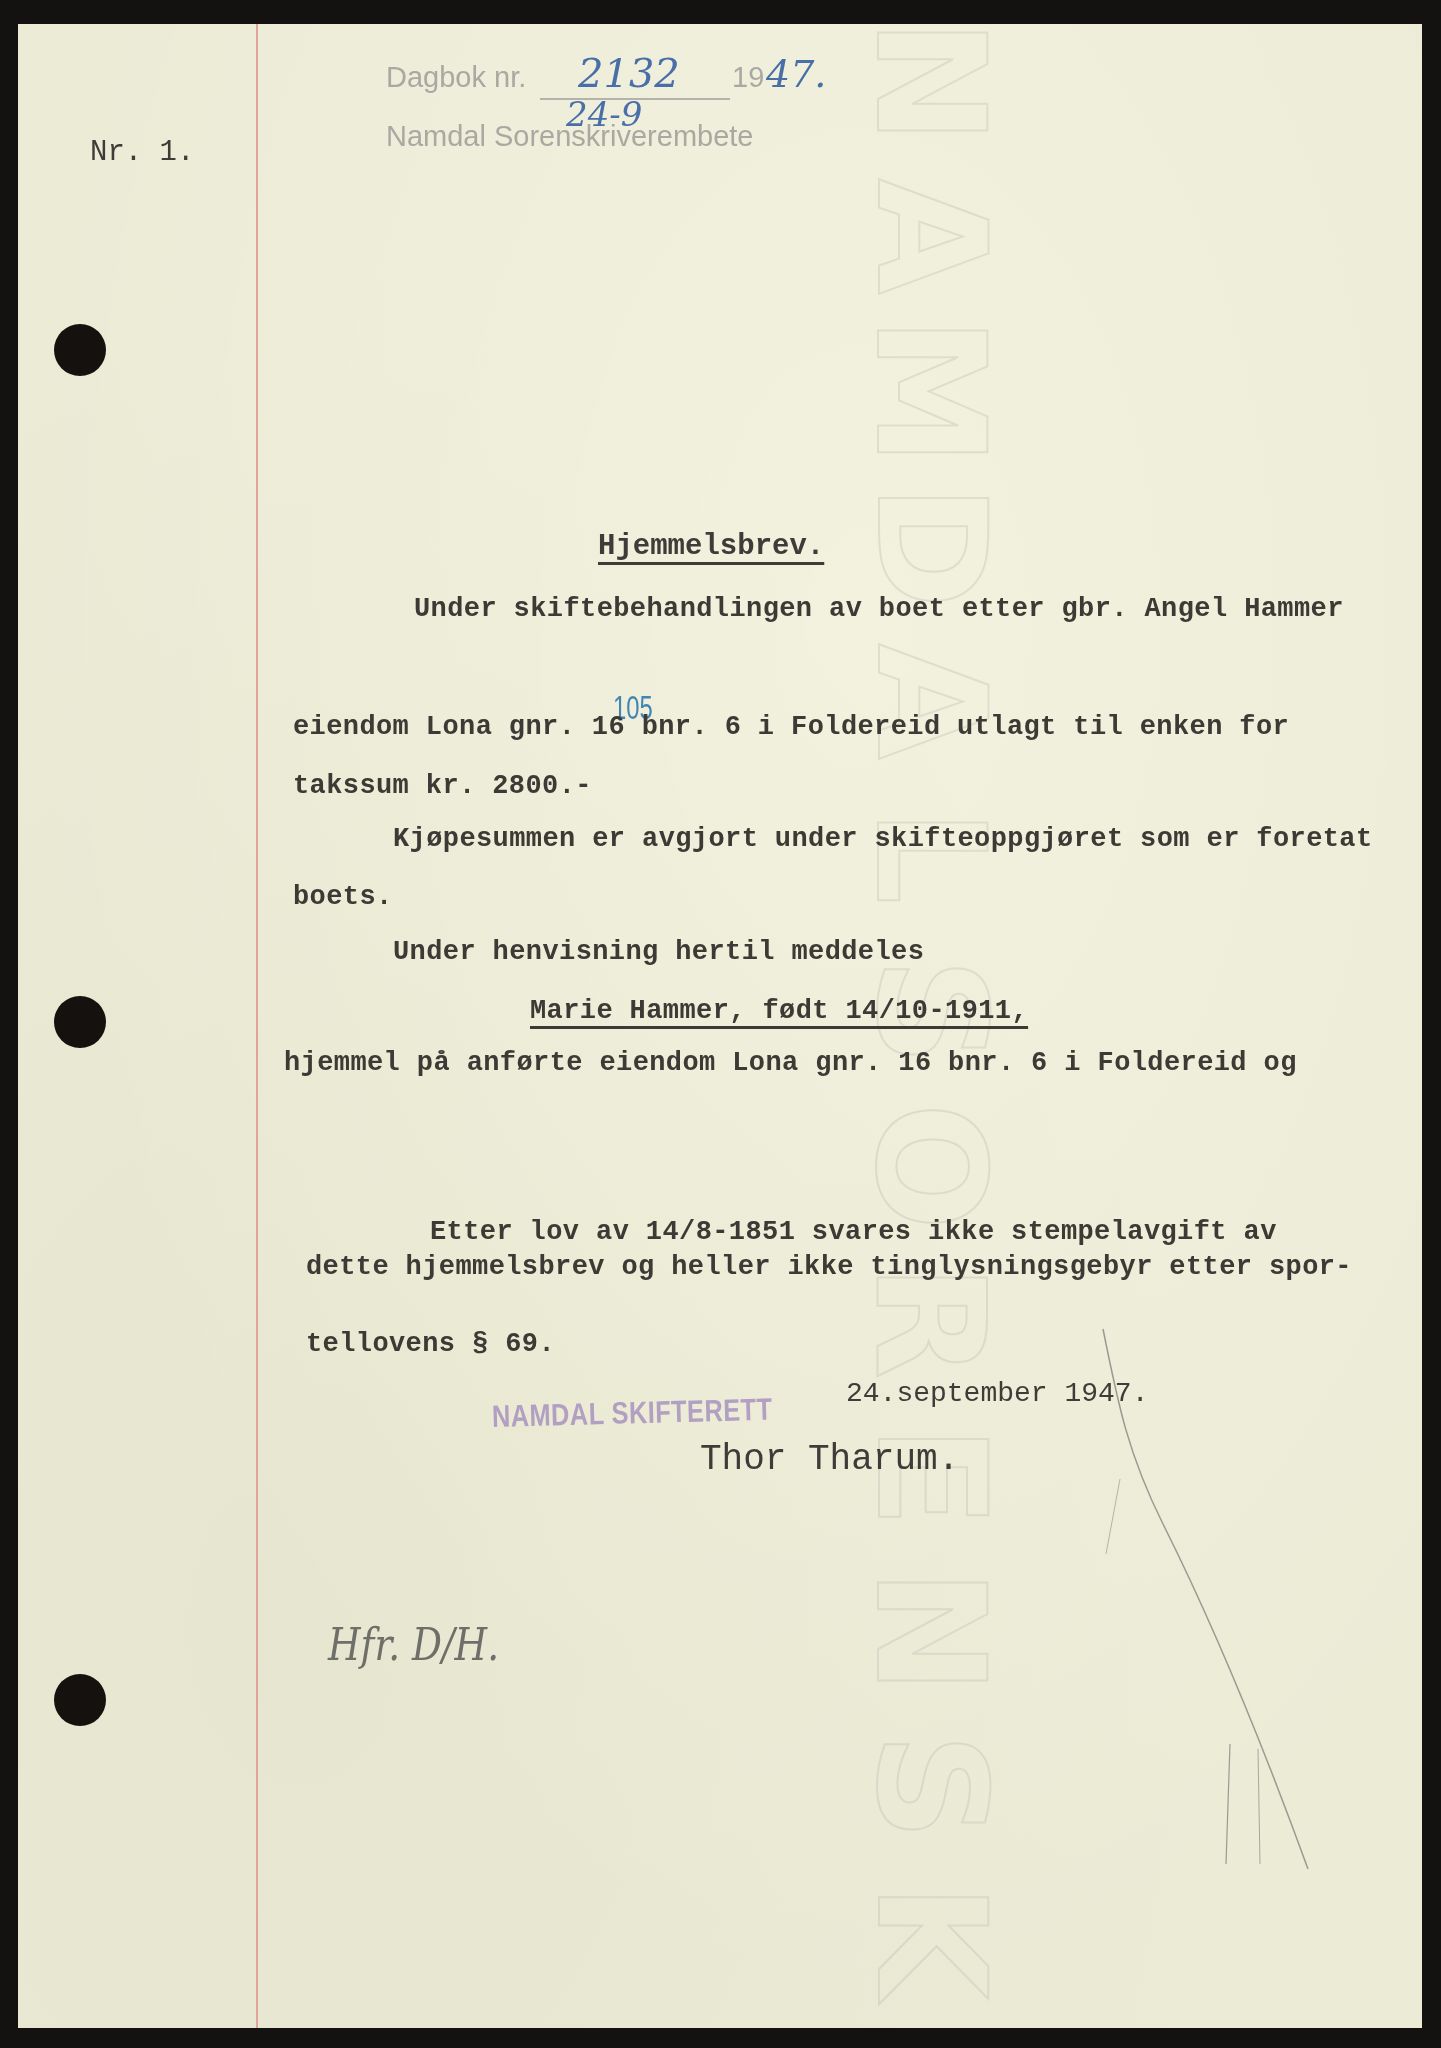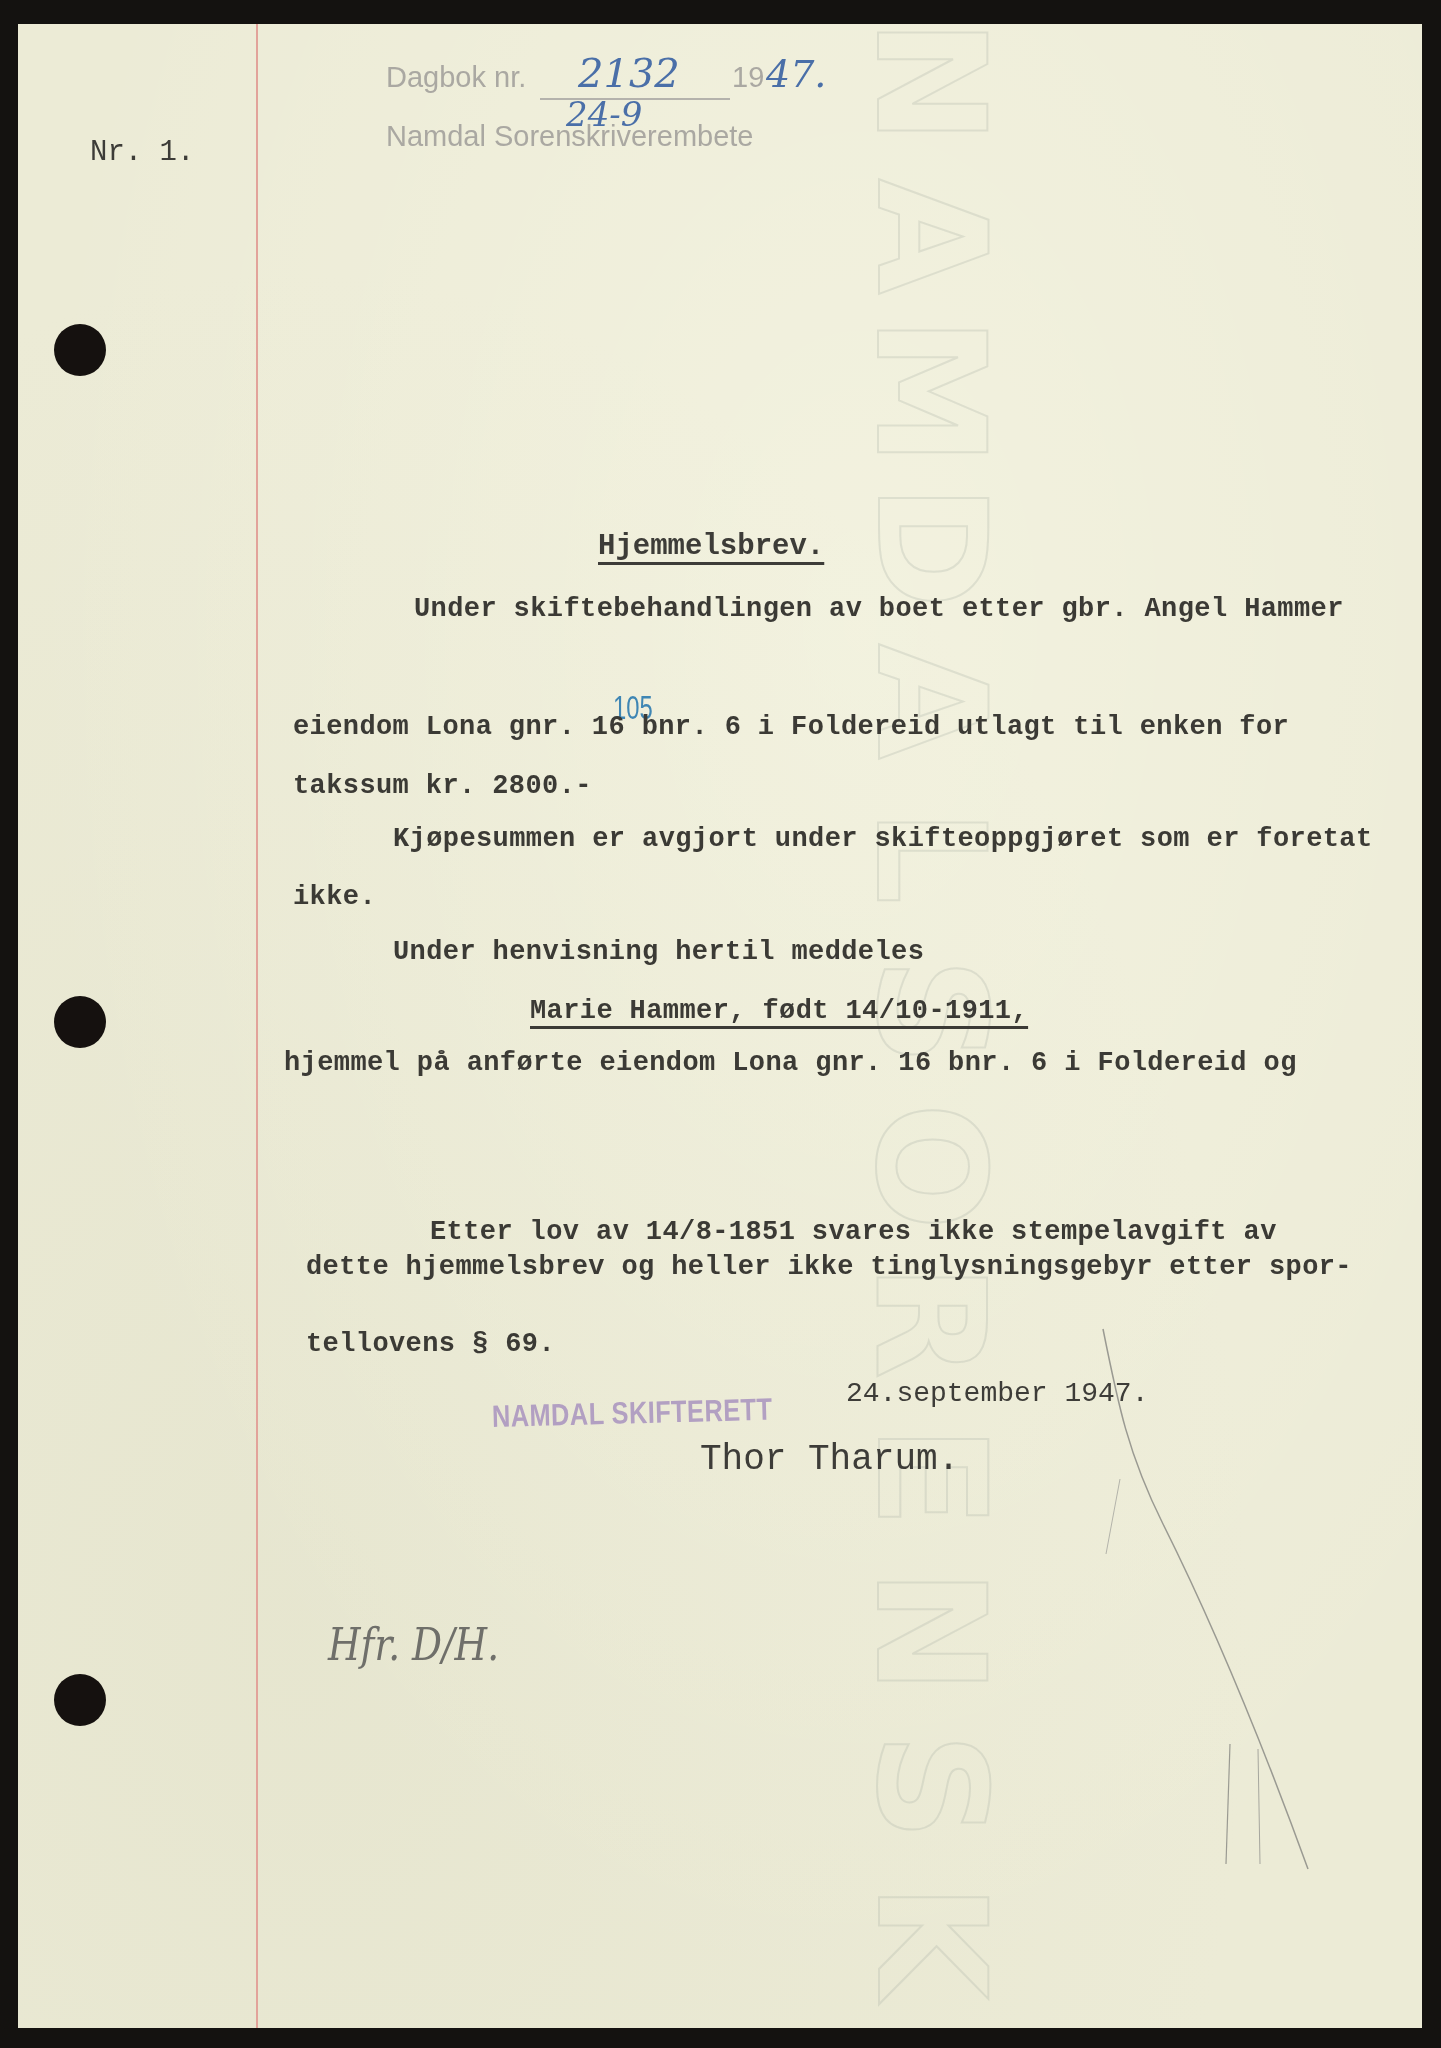--- a/index.html
+++ b/index.html
@@ -73,21 +73,21 @@
   <div class="hand" style="left:548px; top:70px; font-size:34px;">24-9</div>
 
   <div class="tw light ul" style="left:580px; top:506px; font-size:29px; font-weight:bold;">Hjemmelsbrev.</div>
 
   <div class="blue-num" style="left:595px; top:664px;">105</div>
 
   <div class="tw body" style="left:396px; top:570px;">Under skiftebehandlingen av boet etter gbr. Angel Hammer</div>
   <div class="tw body" style="left:275px; top:688px;">eiendom Lona gnr. 16 bnr. 6 i Foldereid utlagt til enken for</div>
   <div class="tw body" style="left:275px; top:747px;">takssum kr. 2800.-</div>
   <div class="tw body" style="left:375px; top:800px;">Kjøpesummen er avgjort under skifteoppgjøret som er foretat</div>
-  <div class="tw body" style="left:275px; top:858px;">ikke.</div>
+  <div class="tw body" style="left:275px; top:858px;">boets.</div>
   <div class="tw body" style="left:375px; top:913px;">Under henvisning hertil meddeles</div>
   <div class="tw body ul" style="left:512px; top:972px;">Marie Hammer, født 14/10-1911,</div>
   <div class="tw body" style="left:266px; top:1024px;">hjemmel på anførte eiendom Lona gnr. 16 bnr. 6 i Foldereid og</div>
   <div class="tw body" style="left:402px; top:1193px;margin-left:10px;">Etter lov av 14/8-1851 svares ikke stempelavgift av</div>
   <div class="tw body" style="left:288px; top:1228px;">dette hjemmelsbrev og heller ikke tinglysningsgebyr etter spor-</div>
   <div class="tw body" style="left:288px; top:1305px;">tellovens § 69.</div>
 
   <div class="violet-stamp" style="left:474px; top:1375px;">NAMDAL SKIFTERETT</div>
   <div class="tw light" style="left:814px; top:1354px; font-size:28px; font-weight:normal;margin-left:14px;">24.september 1947.</div>
   <div class="tw light" style="left:682px; top:1415px; font-size:36px;">Thor Tharum.</div>

